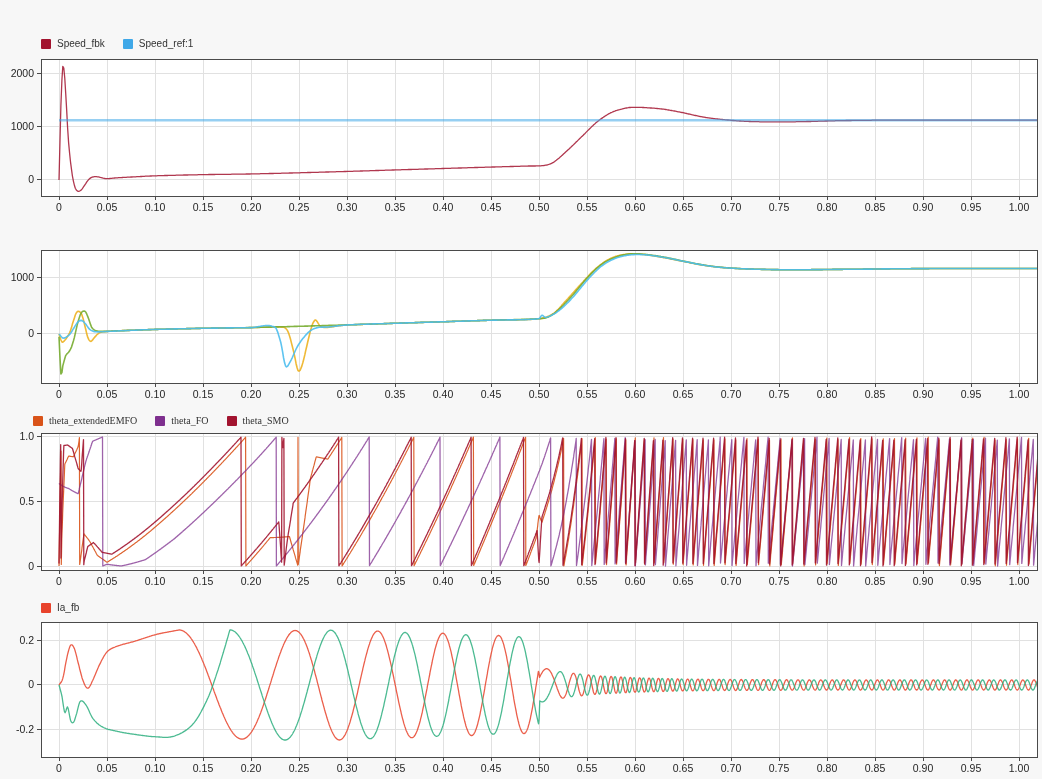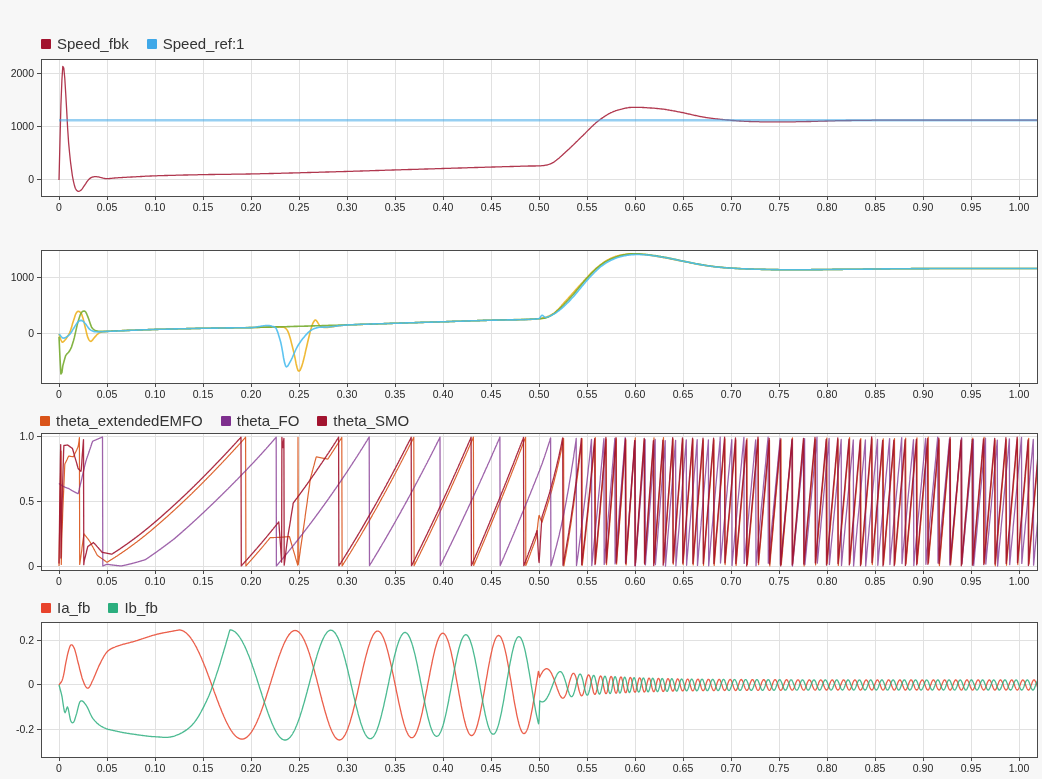--- a/index.html
+++ b/index.html
@@ -1,52 +1,52 @@
 <!DOCTYPE html>
 <html><head>
 <meta charset="utf-8">
 <style>
   html,body{margin:0;padding:0;}
   body{background:#f7f7f7;font-family:"Liberation Sans",sans-serif;}
   .app{position:relative;width:1042px;height:779px;background:#f7f7f7;overflow:hidden;}
   .legend{position:absolute;display:flex;align-items:center;gap:18px;height:14px;}
   .legend-item{display:flex;align-items:center;gap:6px;cursor:pointer;}
   .legend-swatch{width:10px;height:10px;border-radius:1px;display:inline-block;}
-  .legend-label{font-size:15px;color:#333333;line-height:14px;white-space:nowrap;}
+  .legend-label{font-size:10px;color:#333333;line-height:14px;white-space:nowrap;}
   svg text{font-family:"Liberation Sans",sans-serif;}
 </style>
 </head>
 <body>
 
 <div class="app">
   <div class="legend" id="legend-0" style="left:41px;top:37px;">
       <span class="legend-item">
         <span class="legend-swatch" style="background: rgb(162, 20, 47);"></span>
         <span class="legend-label">Speed_fbk</span>
       </span>
       <span class="legend-item">
         <span class="legend-swatch" style="background: rgb(63, 168, 232);"></span>
         <span class="legend-label">Speed_ref:1</span>
       </span>
     </div>
-  <div class="legend" id="legend-2" style="left:40px;top:414px;">
+  <div class="legend" id="legend-2" style="left:33px;top:414px;font-family:Liberation Serif, serif;">
       <span class="legend-item">
         <span class="legend-swatch" style="background: rgb(217, 83, 25);"></span>
         <span class="legend-label">theta_extendedEMFO</span>
       </span>
       <span class="legend-item">
         <span class="legend-swatch" style="background: rgb(126, 47, 142);"></span>
         <span class="legend-label">theta_FO</span>
       </span>
       <span class="legend-item">
         <span class="legend-swatch" style="background: rgb(162, 20, 47);"></span>
         <span class="legend-label">theta_SMO</span>
       </span>
     </div>
-  <div class="legend" id="legend-3" style="left:41px;top:601px;">
+  <div class="legend" id="legend-3" style="left:41px;top:601px;flex-direction:column;">
       <span class="legend-item">
         <span class="legend-swatch" style="background: rgb(232, 67, 44);"></span>
         <span class="legend-label">Ia_fb</span>
       </span>
       <span class="legend-item">
         <span class="legend-swatch" style="background: rgb(43, 174, 126);"></span>
         <span class="legend-label">Ib_fb</span>
       </span>
     </div>
   <svg id="plots" width="1042" height="779" style="position:absolute;left:0;top:0;">

